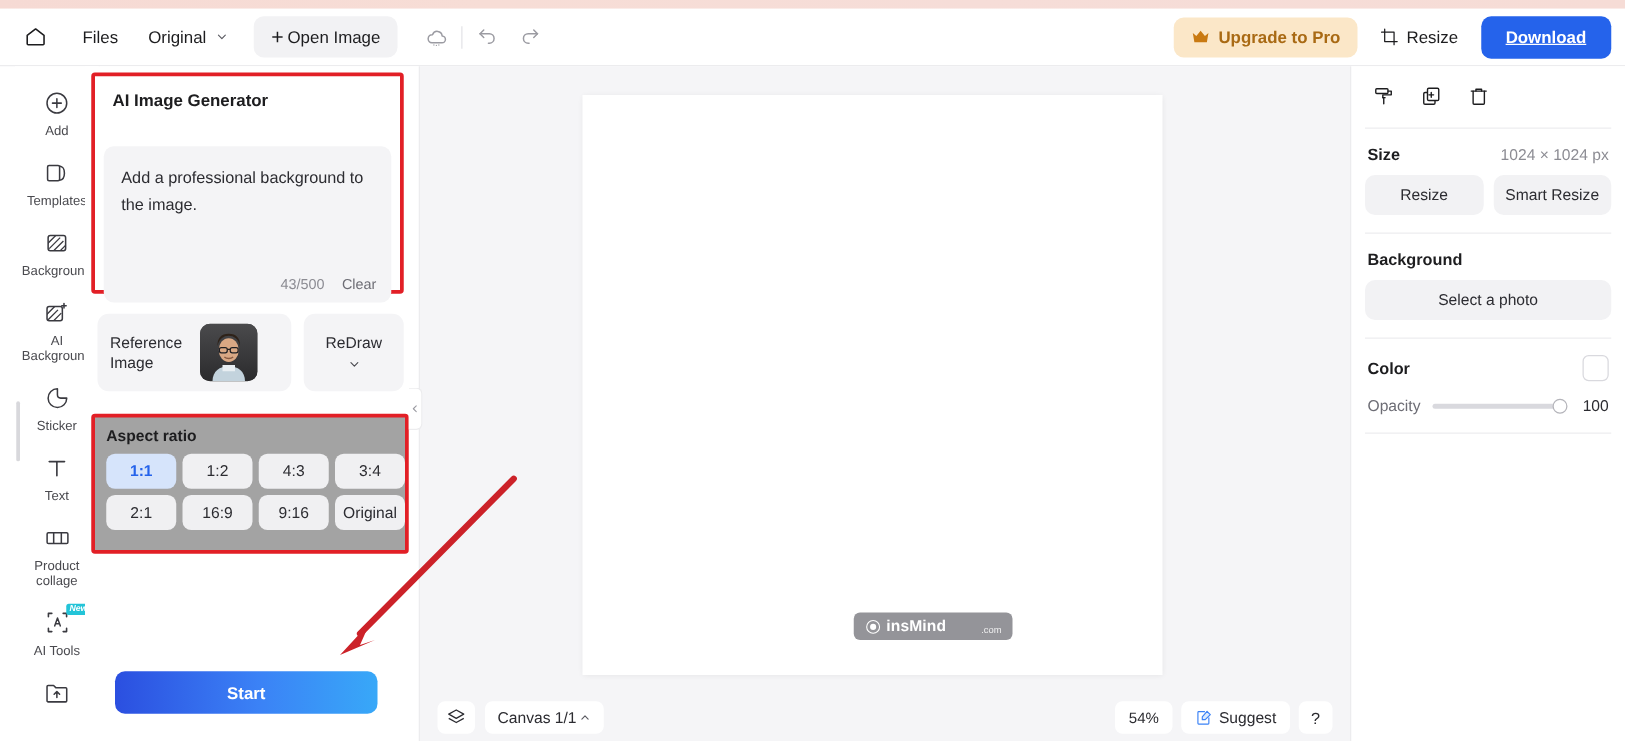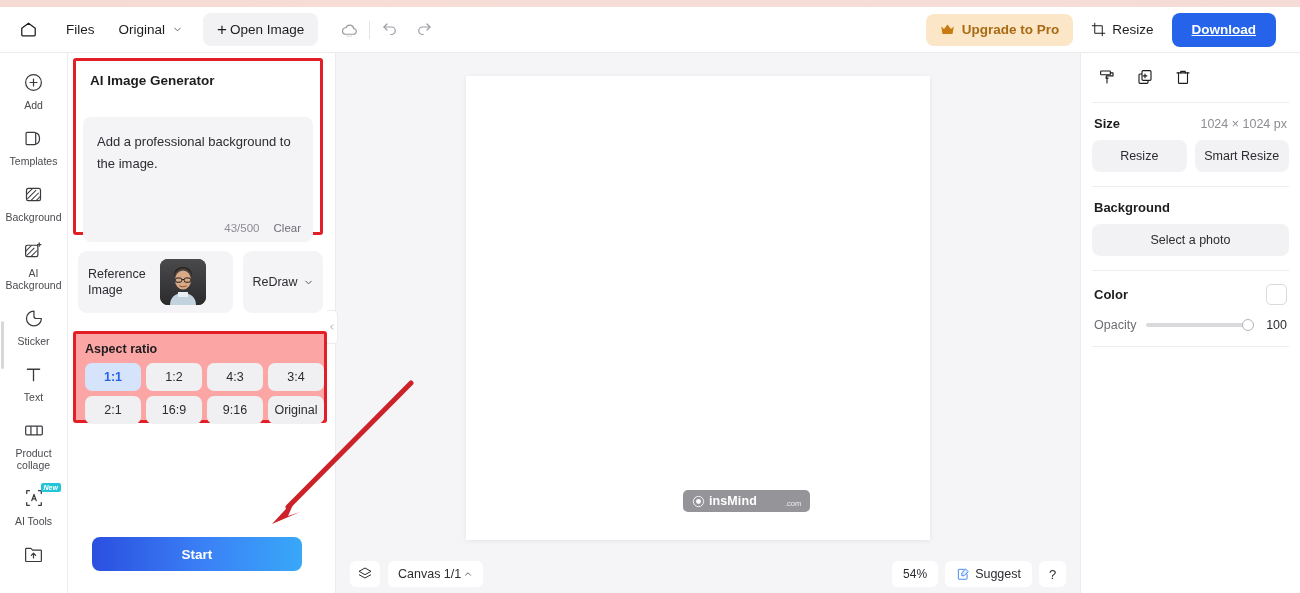--- a/index.html
+++ b/index.html
@@ -38,40 +38,40 @@
     background: #f2f2f4; border-radius: 8px; height: 33px; padding: 0 14px;
     margin-left: 12px; cursor: pointer;
   }
   .open-image-btn .plus { font-size: 17px; color: #1d1d1f; line-height: 1; font-weight: 400; }
   .open-image-btn .lbl { font-size: 13.5px; color: #1d1d1f; }
   .hdr-icon-btn {
     width: 34px; height: 34px; display: flex; align-items: center; justify-content: center;
     cursor: pointer; border-radius: 6px;
   }
   .hdr-divider { width: 1px; height: 18px; background: #e4e4e7; margin: 0 3px; }
-  .hdr-right { margin-left: auto; display: flex; align-items: center; gap: 10px; padding-right: 24px; }
+  .hdr-right { margin-left: auto; display: flex; align-items: center; gap: 10px; padding-right: 11px; }
   .upgrade-btn {
     display: flex; align-items: center; gap: 7px;
     background: #fbe7c8; border-radius: 8px; height: 32px; padding: 0 14px; cursor: pointer;
   }
   .upgrade-btn .lbl { font-size: 13.5px; color: #a96a14; font-weight: 600; }
   .resize-btn {
     display: flex; align-items: center; gap: 6px; height: 32px; padding: 0 8px; cursor: pointer;
     border-radius: 8px;
   }
   .resize-btn .lbl { font-size: 13.5px; color: #1d1d1f; }
   .download-btn {
     background: #2563eb; color: #fff; border-radius: 8px; height: 34px;
     display: flex; align-items: center; padding: 0 20px; cursor: pointer;
     font-size: 13.5px; font-weight: 600; text-decoration: underline;
   }
 
   
   .rail {
-    position: absolute; top: 53px; left: 0; width: 68px; height: 540px;
+    position: absolute; top: 53px; left: 12px; width: 68px; height: 540px;
     background: #fff; border-right: 1px solid #ececee;
     display: flex; flex-direction: column; align-items: center;
     padding-top: 8px; overflow: hidden;
   }
   .rail-item {
     width: 68px; display: flex; flex-direction: column; align-items: center;
     padding: 8px 2px 6px; cursor: pointer; position: relative;
   }
   .rail-ico { height: 26px; display: flex; align-items: center; justify-content: center; position: relative; }
   .rail-lbl {
@@ -119,27 +119,27 @@
     width: 155px; height: 62px; background: #f4f4f6; border-radius: 9px;
     display: flex; align-items: center; padding: 0 10px; gap: 8px; cursor: pointer;
   }
   .ref-lbl { font-size: 12.5px; color: #2c2c31; line-height: 16px; width: 64px; }
   .ref-thumb {
     width: 46px; height: 46px; border-radius: 8px; overflow: hidden; flex-shrink: 0;
     background: #3a3a3a; position: relative;
   }
   .redraw-box {
     width: 80px; height: 62px; background: #f4f4f6; border-radius: 9px;
-    display: flex; align-items: center; justify-content: center; gap: 5px; cursor: pointer;
+    display: flex; align-items: center; justify-content: center; gap: 5px; cursor: pointer; flex-direction: column;
   }
   .redraw-lbl { font-size: 12.5px; color: #2c2c31; }
 
   .aspect-card {
-    position: absolute; left: 5px; top: 278px; width: 254px; height: 92px;
-    border: 3px solid #e21f26; border-radius: 3px; background: #fca5a5;
+    position: absolute; left: 5px; top: 278px; width: 254px; height: 112px;
+    border: 3px solid #e21f26; border-radius: 3px; background: #a3a3a3;
   }
   .aspect-title { font-size: 12.5px; font-weight: 700; color: #1d1d1f; padding: 8px 0 0 9px; }
   .aspect-grid {
     display: grid; grid-template-columns: repeat(4, 56px); gap: 5px;
     padding: 7px 0 0 9px;
   }
   .ar-chip {
     height: 28px; background: #f0f0f2; border-radius: 7px;
     display: flex; align-items: center; justify-content: center;
     font-size: 12.5px; color: #2c2c31; cursor: pointer;

